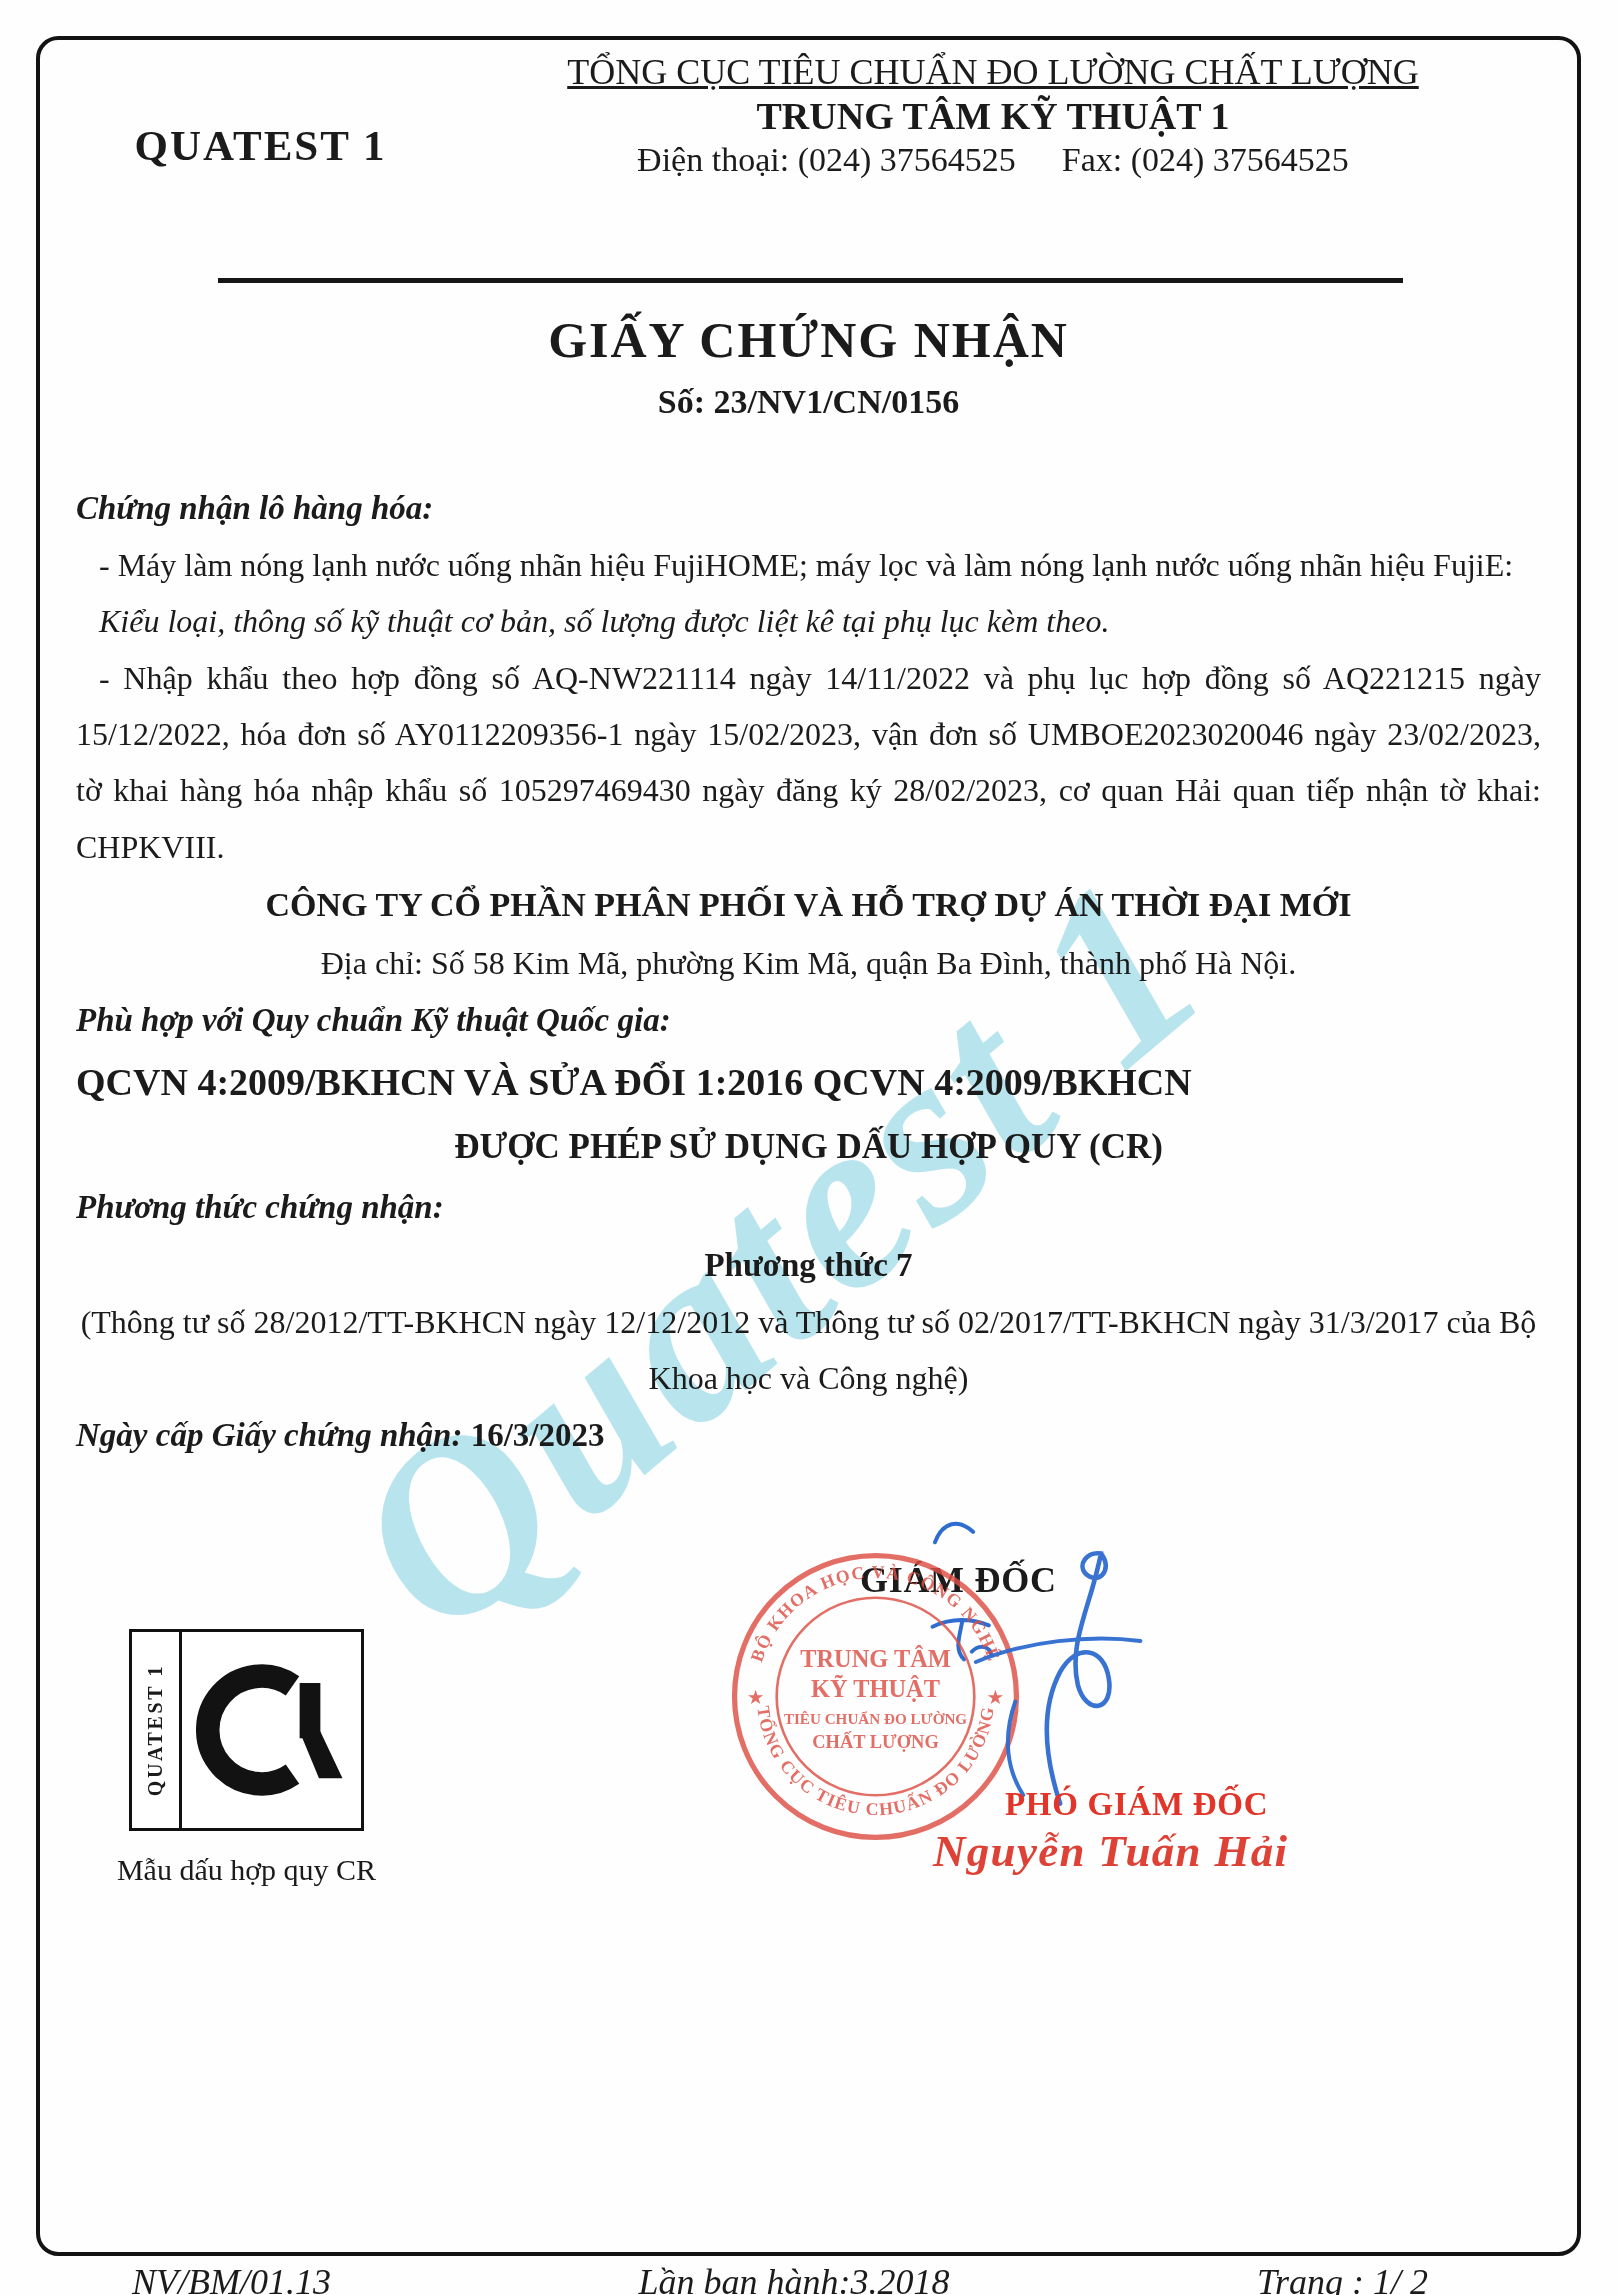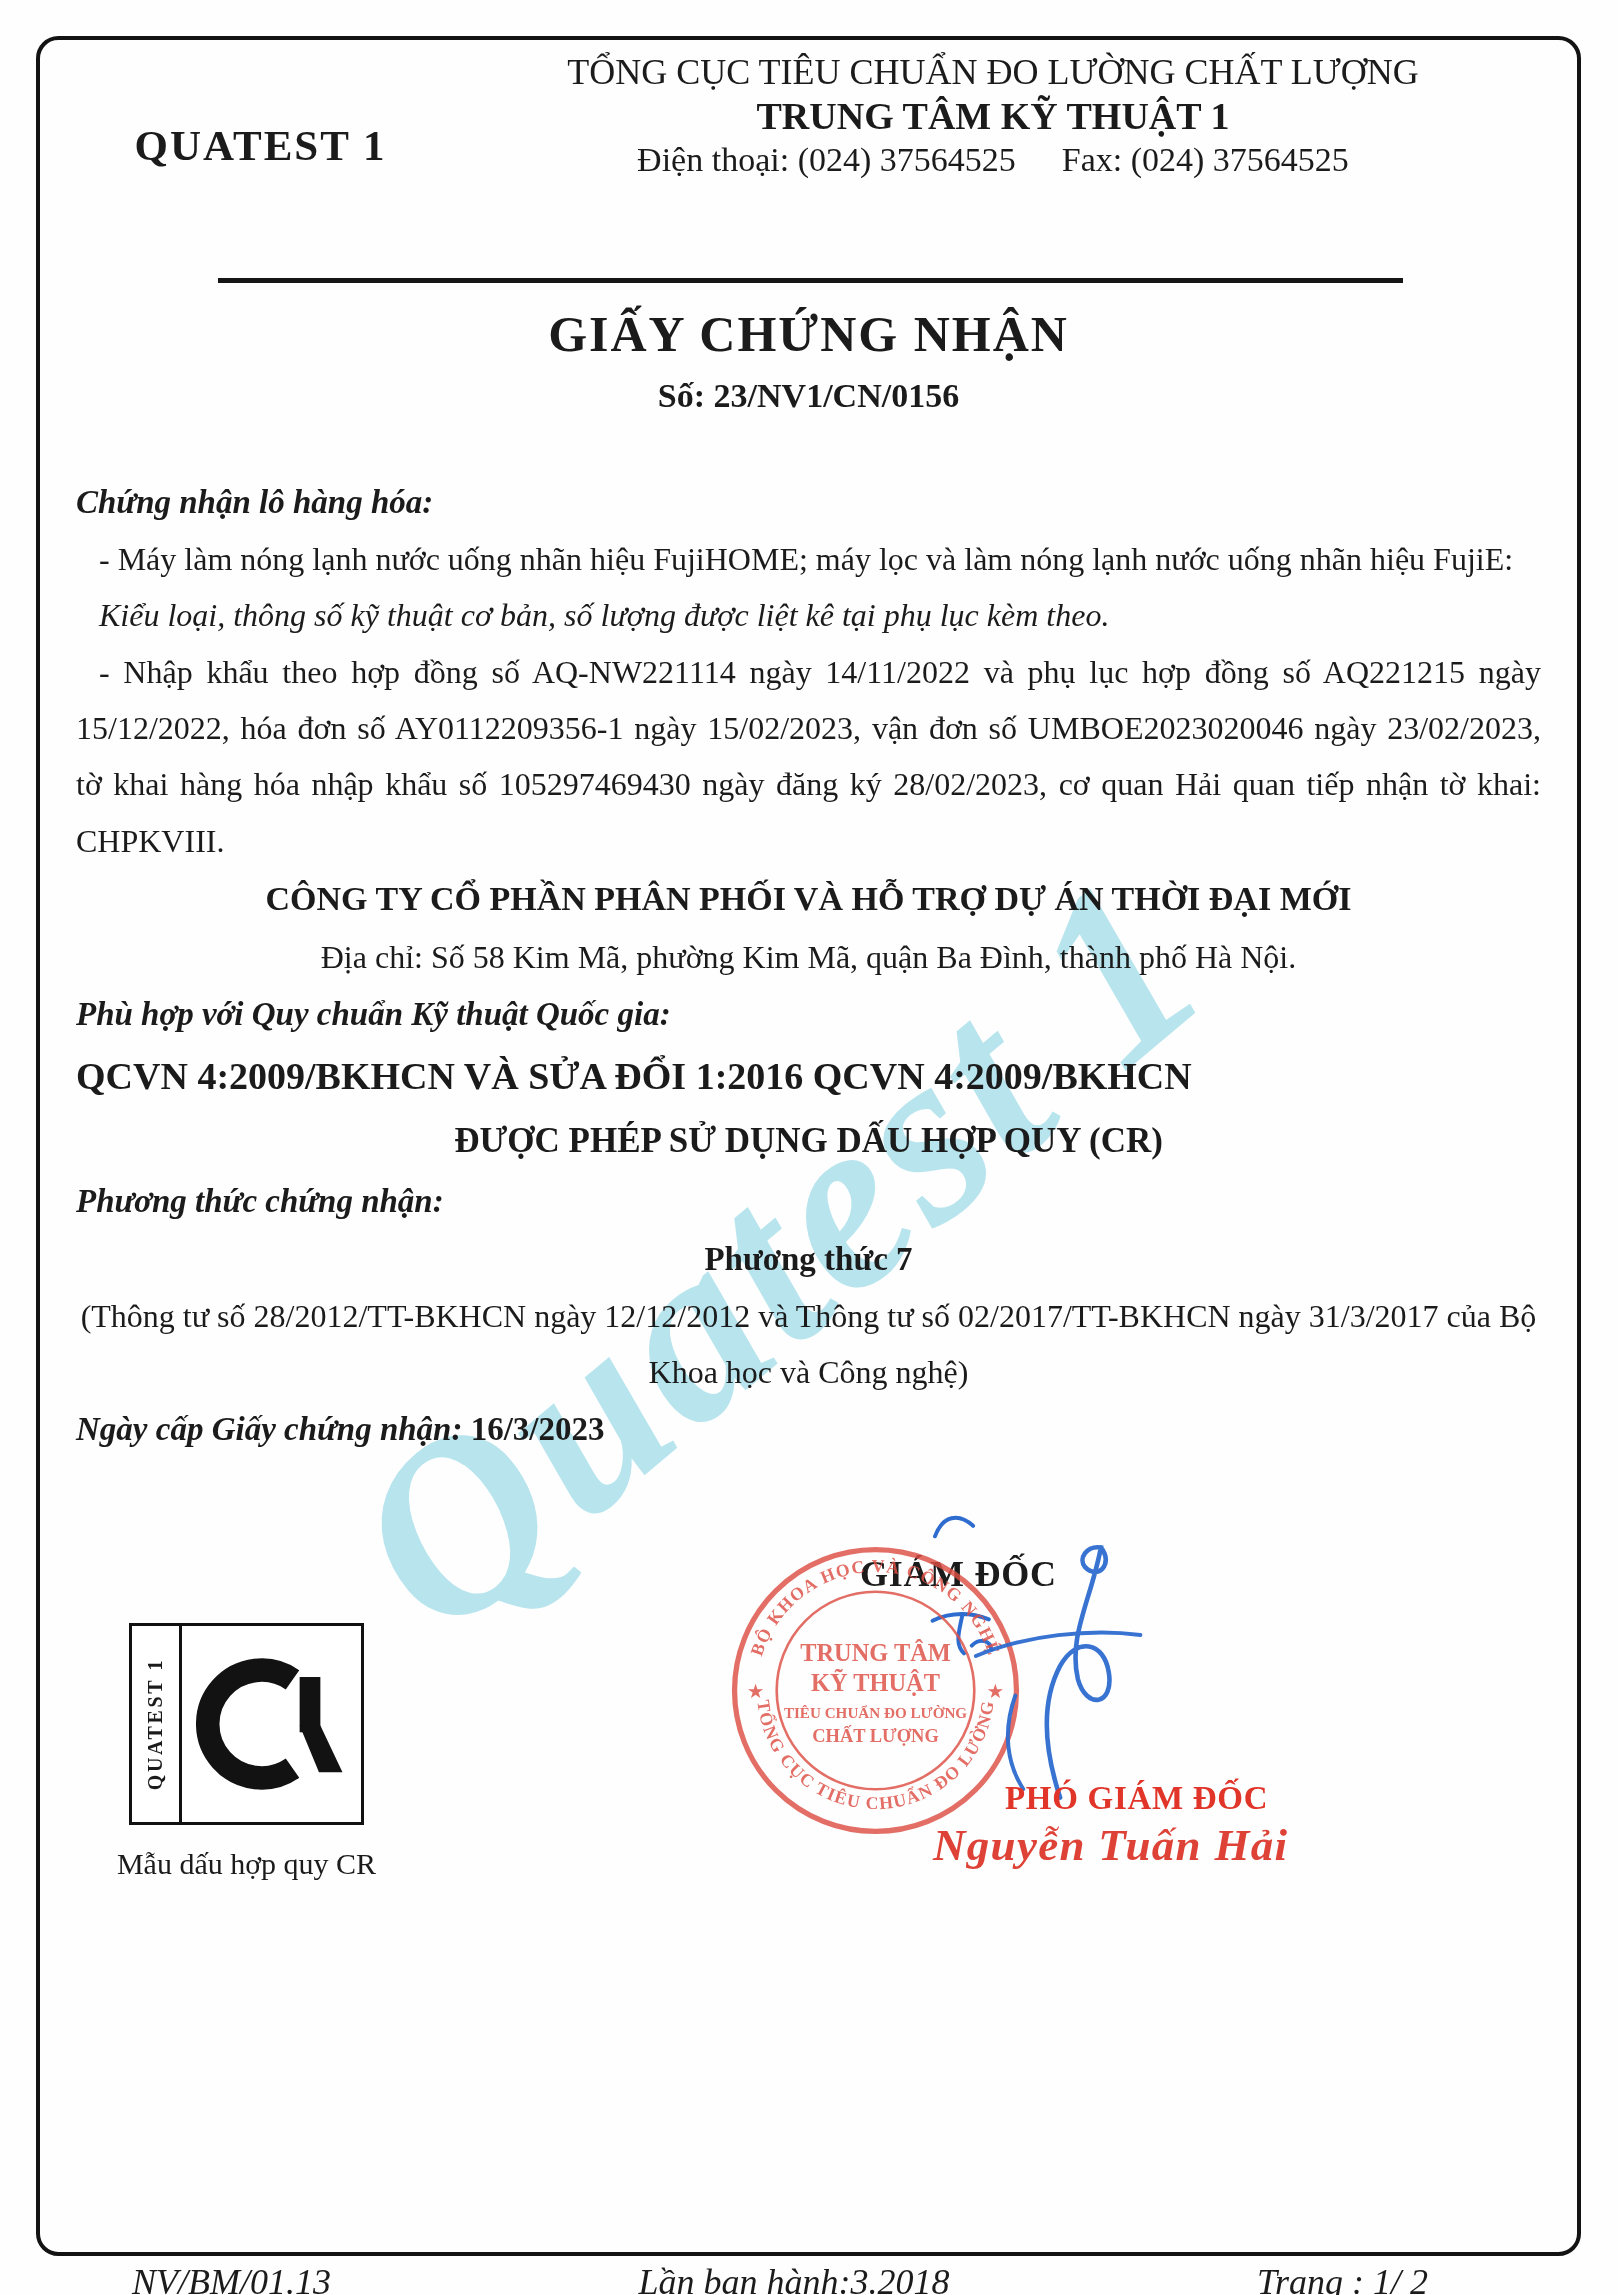--- a/index.html
+++ b/index.html
@@ -32,28 +32,28 @@
     border:4.6px solid #131313;
     border-radius:22.4px;
     padding:13px 36px 0 36px;
     z-index:2;
     box-sizing:border-box;
   }
   
   .header-row{display:flex;align-items:flex-end;}
   .brand{width:369px;text-align:center;font-size:43px;font-weight:bold;letter-spacing:2px;padding-bottom:9.2px;}
   .org-block{flex:1;text-align:center;line-height:1.08;}
-  .org-parent{font-size:36px;}
+  .org-parent{font-size:36px;text-decoration:underline;}
   .org-name{font-size:38px;font-weight:bold;margin-top:4px;}
   .org-address{font-size:34px;margin-top:5.3px;}
   .org-contact{font-size:34px;margin-top:5.3px;}
   .org-contact .gap{display:inline-block;width:46px;}
   .rule{height:4.6px;background:#161616;margin:99px 138px 0 142px;}
   
-  .doc-title{margin-top:22px;text-align:center;font-size:50px;font-weight:bold;letter-spacing:2px;}
+  .doc-title{margin-top:28px;text-align:center;font-size:50px;font-weight:bold;letter-spacing:2px;}
   .cert-no{margin-top:14.5px;text-align:center;font-size:34px;font-weight:bold;}
   
   .body{margin-top:58px;font-size:32px;line-height:1.76;}
   .body p{margin:0;}
   .lbl{font-weight:bold;font-style:italic;font-size:33px;}
   .item{text-align:justify;text-indent:23px;}
   .note-italic{font-style:italic;padding-left:23px;}
   .centered{text-align:center;}
   .importer-name{font-weight:bold;font-size:34px;text-align:center;}
   .importer-address{text-align:center;}

